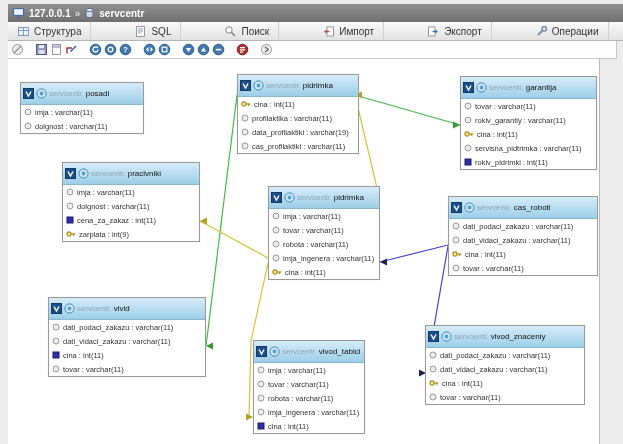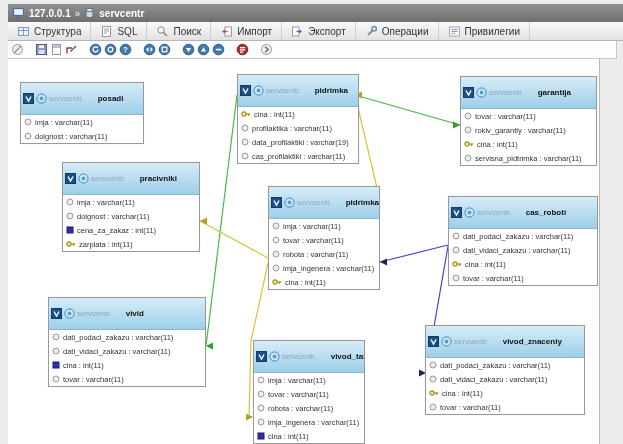--- a/index.html
+++ b/index.html
@@ -10,44 +10,44 @@
   
   .topbar { position:absolute; left:8px; top:4px; right:0; height:18px;
     background:linear-gradient(#919191,#6f6f6f); color:#fff; display:flex; align-items:center;
     font-size:10px; font-weight:bold; padding-left:5px; gap:4px; }
   .topbar .crumb { cursor:pointer; }
   .topbar .sep { font-weight:bold; color:#ddd; }
 
   
   .menubar { position:absolute; left:8px; top:22px; right:0; height:19px;
     background:linear-gradient(#fafafa,#e2e2e2); border-bottom:1px solid #b5b5b5;
-    display:flex; align-items:stretch; overflow:hidden; }
+    display:flex; align-items:stretch; overflow:hidden;gap:34px; }
   .tab { display:flex; align-items:center; gap:4px; padding:0 9px; font-size:10px; color:#333;
     border-right:1px solid #d0d0d0; white-space:nowrap; cursor:pointer; }
   .tab .mi { display:inline-flex; width:13px; height:13px; }
 
   
   .toolbar { position:absolute; left:8px; top:41px; width:609px; height:18px; background:#fdfdfd;
     border-bottom:1px solid #c9c9c9; border-right:1px solid #c9c9c9;
     display:flex; align-items:center; padding-left:3px; }
   .tbtn { width:13px; height:13px; margin-right:2px; display:inline-flex; cursor:pointer; }
   .tsep { width:9px; height:1px; }
 
   
   .canvasbg { position:absolute; left:8px; top:59px; width:592px; height:385px; background:#fff;
     border-right:1px solid #b9b9b9; }
   .wires { position:absolute; left:0; top:0; width:623px; height:444px; pointer-events:none; }
 
   
   .tbl { position:absolute; background:#fff; border:1px solid #999; font-size:7.5px; color:#333;
     box-shadow:0 0 0 1px rgba(0,0,0,0.02); cursor:move; }
-  .tblhead { height:32px; background:linear-gradient(#d6ecf8,#9dcfe9); border-bottom:1px solid #8ab6d2;
+  .tblhead { height:22px; background:linear-gradient(#d6ecf8,#9dcfe9); border-bottom:1px solid #8ab6d2;
     display:flex; align-items:center; gap:2px; padding:0 2px; font-size:8px; white-space:nowrap; overflow:hidden; }
   .tblhead .schema { color:#90a4b5; }
-  .tblhead .tname { font-weight:bold; color:#111;margin-left:12px; }
+  .tblhead .tname { font-weight:normal; color:#111; }
   .hicon { display:inline-flex; flex:0 0 auto; }
   .frow { height:14px; display:flex; align-items:center; gap:3px; padding:0 3px; white-space:nowrap; overflow:hidden; cursor:pointer;text-align:right; }
   .frow .ficon { display:inline-flex; flex:0 0 auto; }
 </style>
 </head>
 <body>
 
 <div class="screen">
 
   <div class="topbar">
@@ -389,20 +389,28 @@
           <span>cina : int(11)</span>
         </div>
         <div class="frow">
           <span class="ficon">
             <svg width="8" height="8">
               <circle cx="4" cy="4" r="3" fill="#ececec" stroke="#9b9b9b"></circle>
             </svg>
           </span>
           <span>servisna_pidtrimka : varchar(11)</span>
         </div>
+        <div class="frow">
+          <span class="ficon">
+            <svg width="8" height="8">
+              <rect x="1" y="1" width="6" height="6" fill="#2e2ea8" stroke="#1a1a70"></rect>
+            </svg>
+          </span>
+          <span>rokiv_pidrimki : int(11)</span>
+        </div>
       </div>
       <div class="tbl" style="left: 62px; top: 162px; width: 138px; pointer-events: auto;">
         <div class="tblhead">
           <span class="hicon">
             <svg width="11" height="11">
               <rect x="0.5" y="0.5" width="10" height="10" fill="#1a4f8a" stroke="#123a66"></rect>
               <path d="M3,3.5 L5.5,8 L8,3.5" fill="none" stroke="#fff" stroke-width="1.4"></path>
             </svg>
           </span>
           <span class="hicon">
@@ -439,21 +447,21 @@
           <span>cena_za_zakaz : int(11)</span>
         </div>
         <div class="frow">
           <span class="ficon">
             <svg width="10" height="8">
               <circle cx="3" cy="4" r="2.1" fill="#f5e9a8" stroke="#a98f16" stroke-width="1.2"></circle>
               <line x1="5.2" y1="4" x2="9.3" y2="4" stroke="#a98f16" stroke-width="1.3"></line>
               <line x1="7.6" y1="4" x2="7.6" y2="6" stroke="#a98f16" stroke-width="1.1"></line>
             </svg>
           </span>
-          <span>zarplata : int(11)</span>
+          <span>zarplata : int(9)</span>
         </div>
       </div>
       <div class="tbl" style="left: 268px; top: 186px; width: 112px; pointer-events: auto;">
         <div class="tblhead">
           <span class="hicon">
             <svg width="11" height="11">
               <rect x="0.5" y="0.5" width="10" height="10" fill="#1a4f8a" stroke="#123a66"></rect>
               <path d="M3,3.5 L5.5,8 L8,3.5" fill="none" stroke="#fff" stroke-width="1.4"></path>
             </svg>
           </span>

